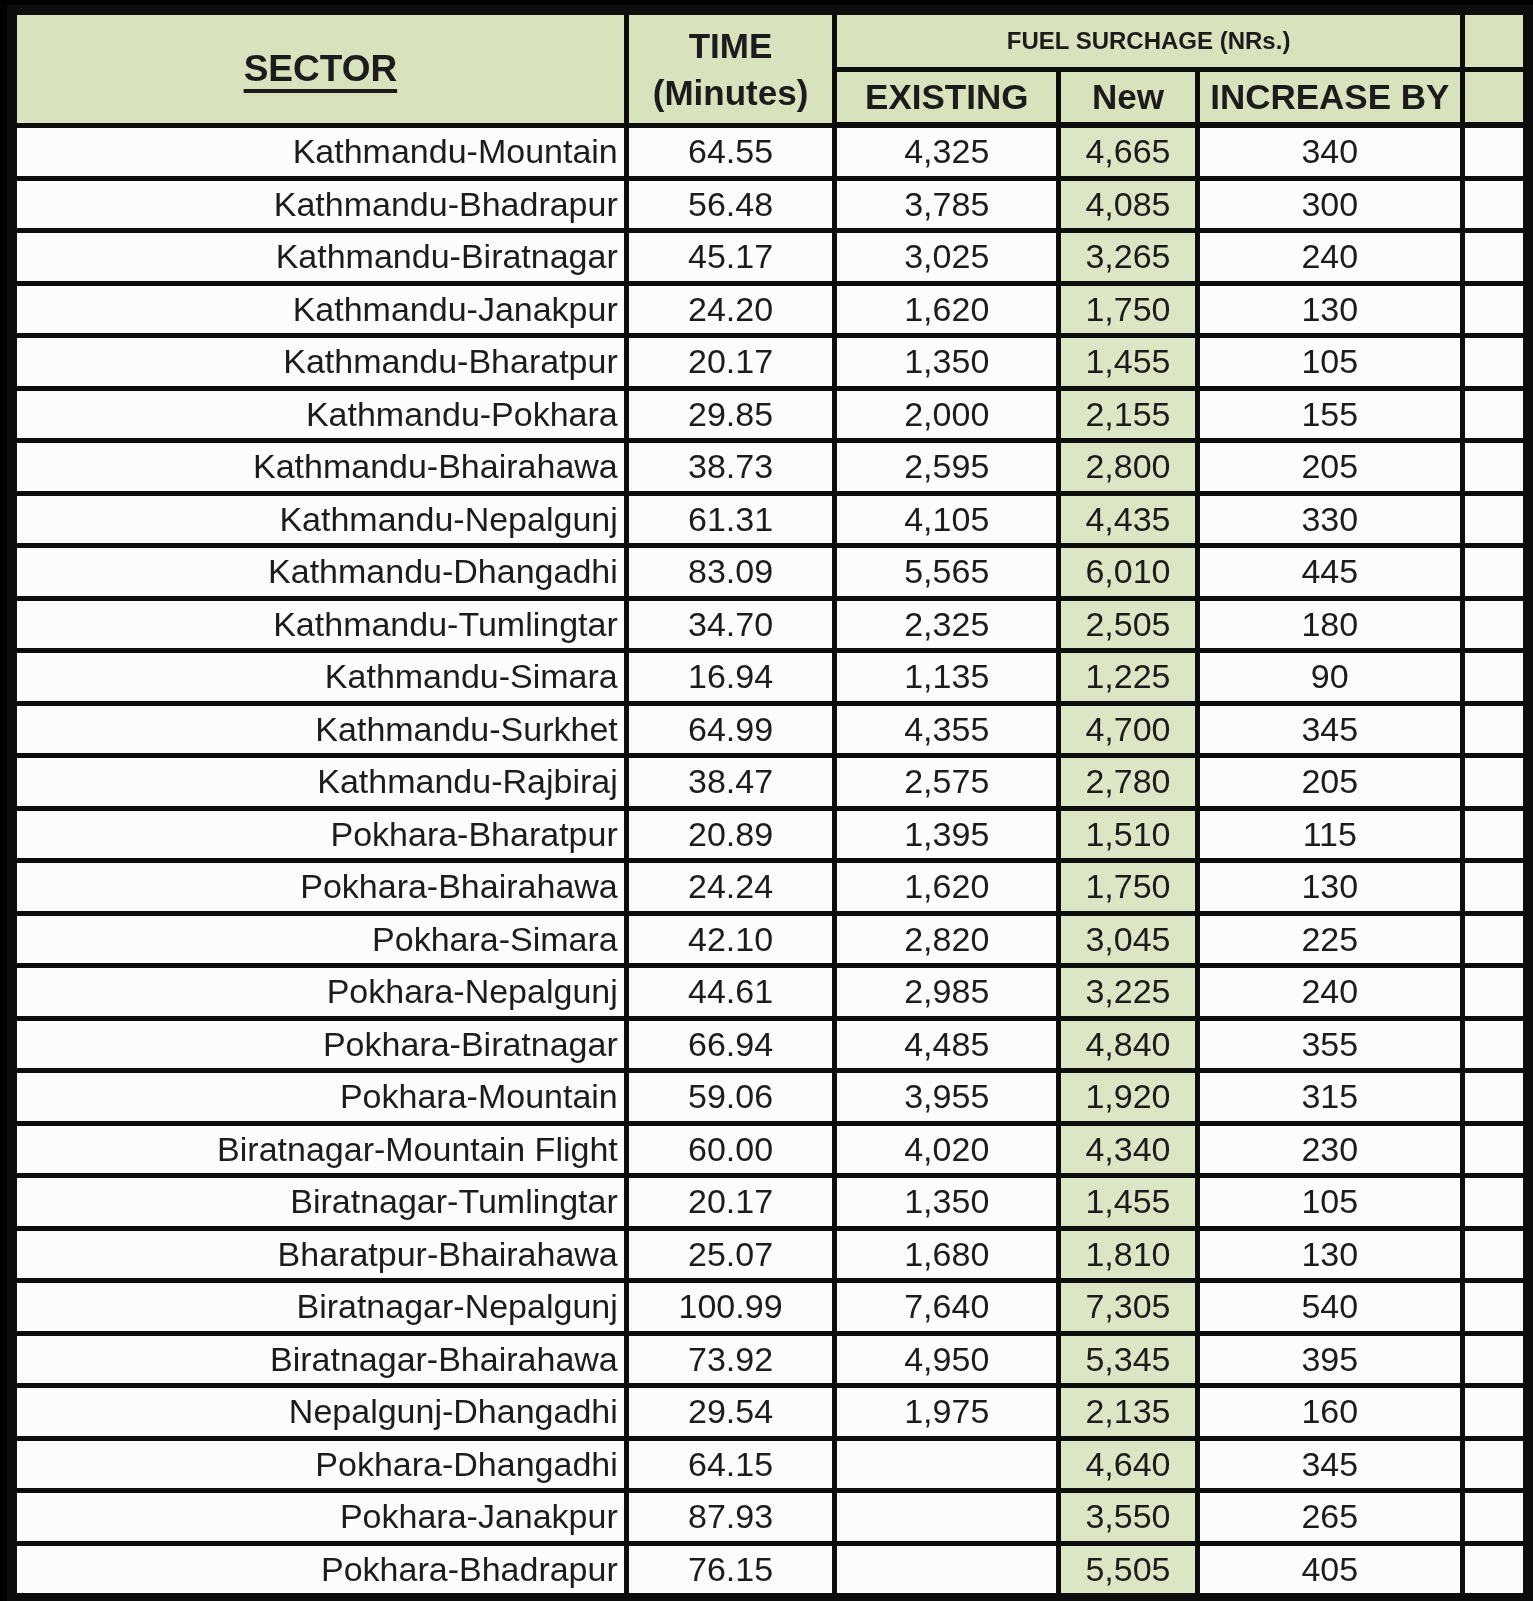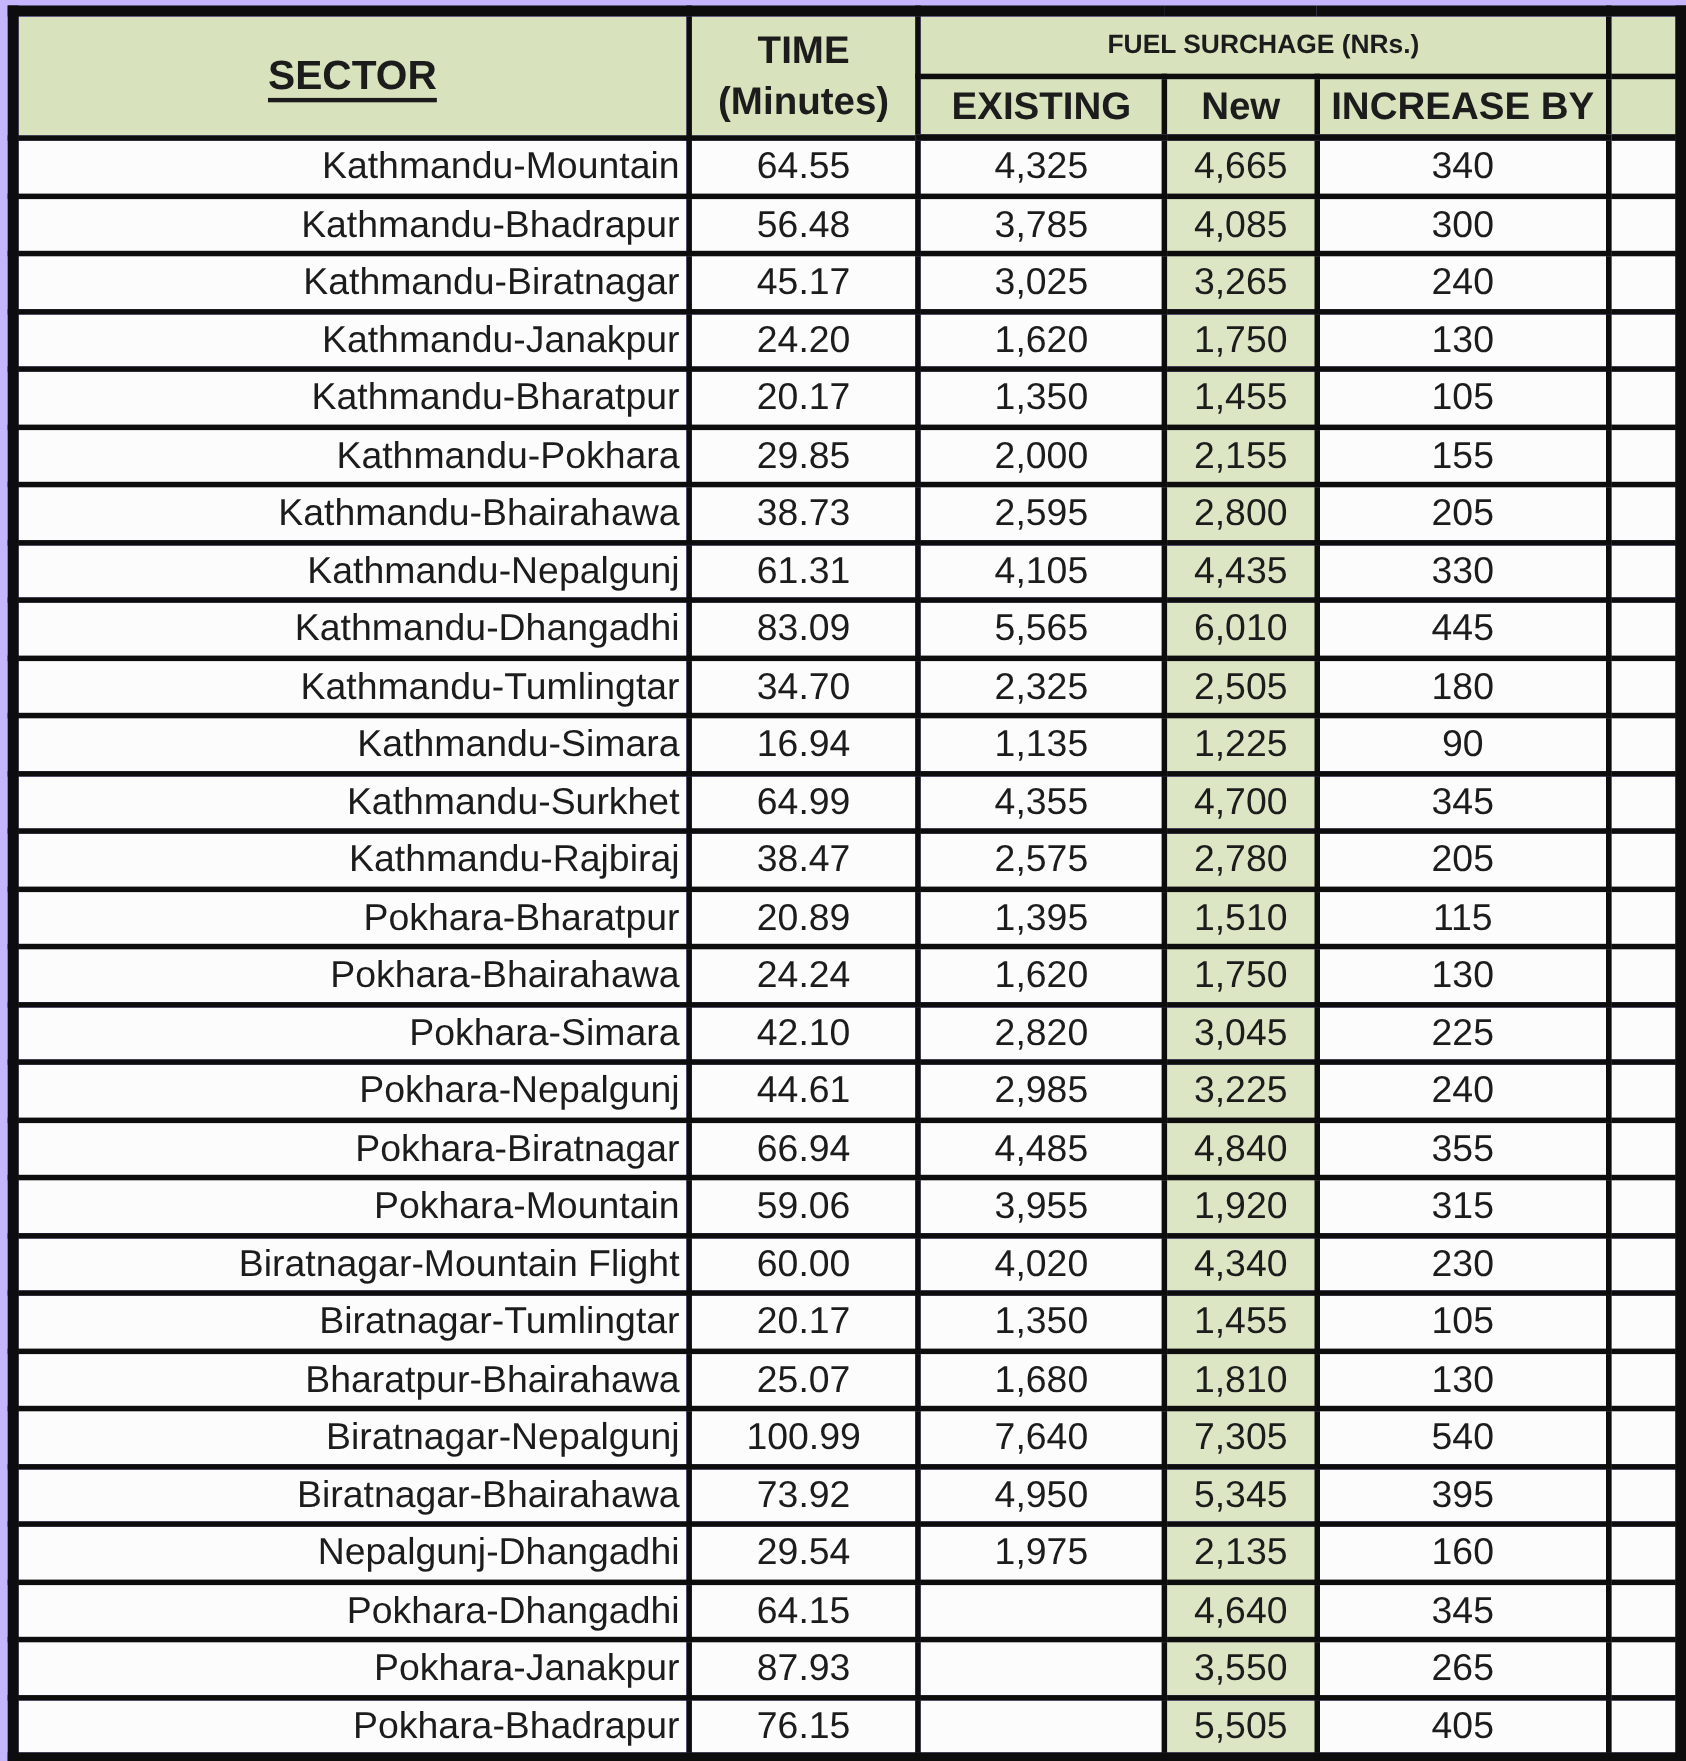--- a/index.html
+++ b/index.html
@@ -10,21 +10,21 @@
     --text:#1c1c1c;
   }
   html,body{margin:0;padding:0;}
   body{
     width:1533px;height:1601px;background:#ffffff;
     font-family:"Liberation Sans","DejaVu Sans",sans-serif;
     color:var(--text);
   }
   .stage{
     position:relative;width:1533px;height:1601px;
-    overflow:hidden;background:#c4b5fd;
+    overflow:hidden;background:#000000;
   }
   table.fare{
     position:absolute;left:7px;top:5px;
     border-collapse:collapse;table-layout:fixed;
     border:10px solid var(--border);
   }
   table.fare th, table.fare td{
     border:5px solid var(--border);
     padding:0 6px;
     overflow:hidden;white-space:nowrap;

